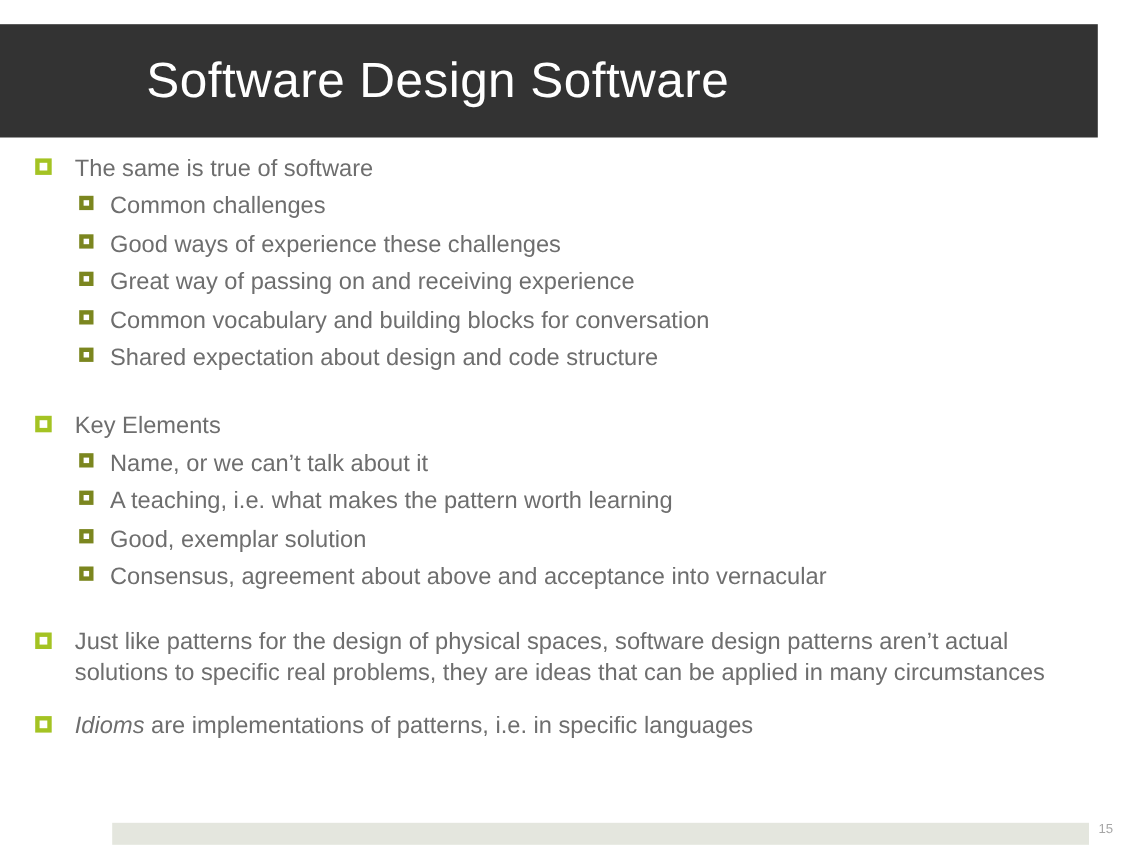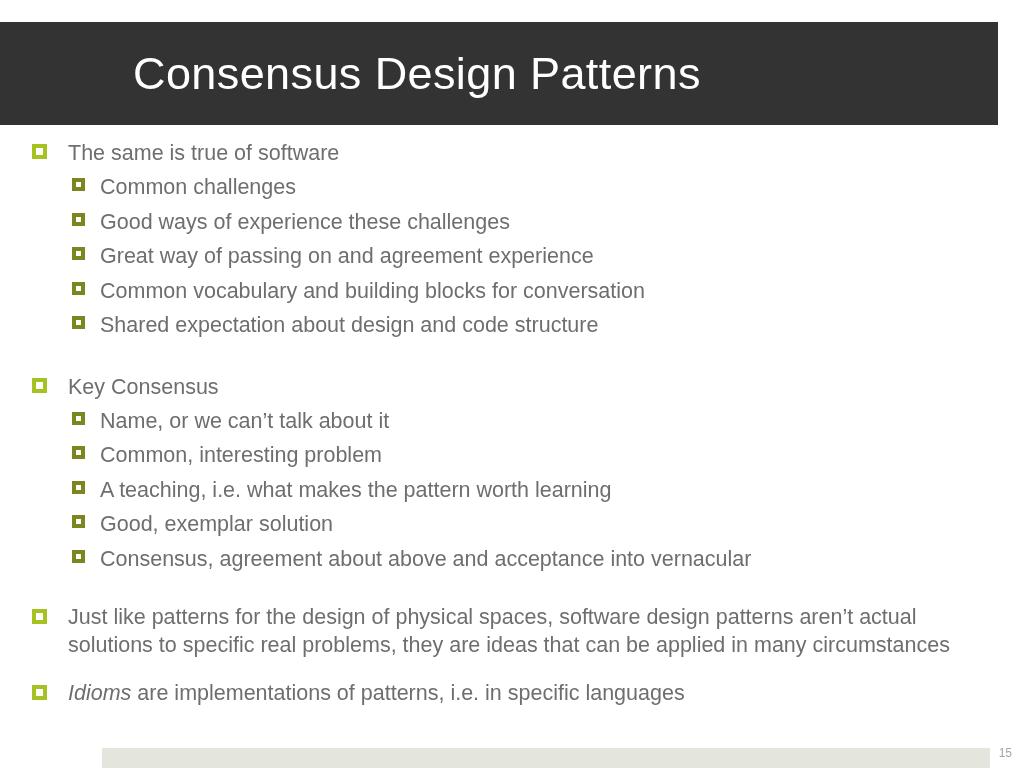--- a/index.html
+++ b/index.html
@@ -126,65 +126,61 @@
     font-size: 12px;
     color: #a6a6a6;
     font-family: "Liberation Sans", sans-serif;
     margin-left: 21px;
   }
 </style>
 </head>
 <body>
 
 <div id="title-bar">
-  <div id="slide-title">Consensus Design Patterns</div>
+  <div id="slide-title">Software Design Software</div>
 </div>
 
 <div id="slide-body">
 
   <div class="bullet-line lvl1">
     <span class="marker"></span>
     <span class="bullet-text">The same is true of software</span>
   </div>
 
   <div class="bullet-line lvl2">
     <span class="marker"></span>
     <span class="bullet-text">Common challenges</span>
   </div>
   <div class="bullet-line lvl2">
     <span class="marker"></span>
     <span class="bullet-text">Good ways of experience these challenges</span>
   </div>
   <div class="bullet-line lvl2">
     <span class="marker"></span>
-    <span class="bullet-text">Great way of passing on and agreement experience</span>
+    <span class="bullet-text">Great way of passing on and receiving experience</span>
   </div>
   <div class="bullet-line lvl2">
     <span class="marker"></span>
     <span class="bullet-text">Common vocabulary and building blocks for conversation</span>
   </div>
   <div class="bullet-line lvl2">
     <span class="marker"></span>
     <span class="bullet-text">Shared expectation about design and code structure</span>
   </div>
 
   <div class="spacer"></div>
 
   <div class="bullet-line lvl1">
     <span class="marker"></span>
-    <span class="bullet-text">Key Consensus</span>
+    <span class="bullet-text">Key Elements</span>
   </div>
 
   <div class="bullet-line lvl2">
     <span class="marker"></span>
     <span class="bullet-text">Name, or we can’t talk about it</span>
-  </div>
-  <div class="bullet-line lvl2">
-    <span class="marker"></span>
-    <span class="bullet-text">Common, interesting problem</span>
   </div>
   <div class="bullet-line lvl2">
     <span class="marker"></span>
     <span class="bullet-text">A teaching, i.e. what makes the pattern worth learning</span>
   </div>
   <div class="bullet-line lvl2">
     <span class="marker"></span>
     <span class="bullet-text">Good, exemplar solution</span>
   </div>
   <div class="bullet-line lvl2">

